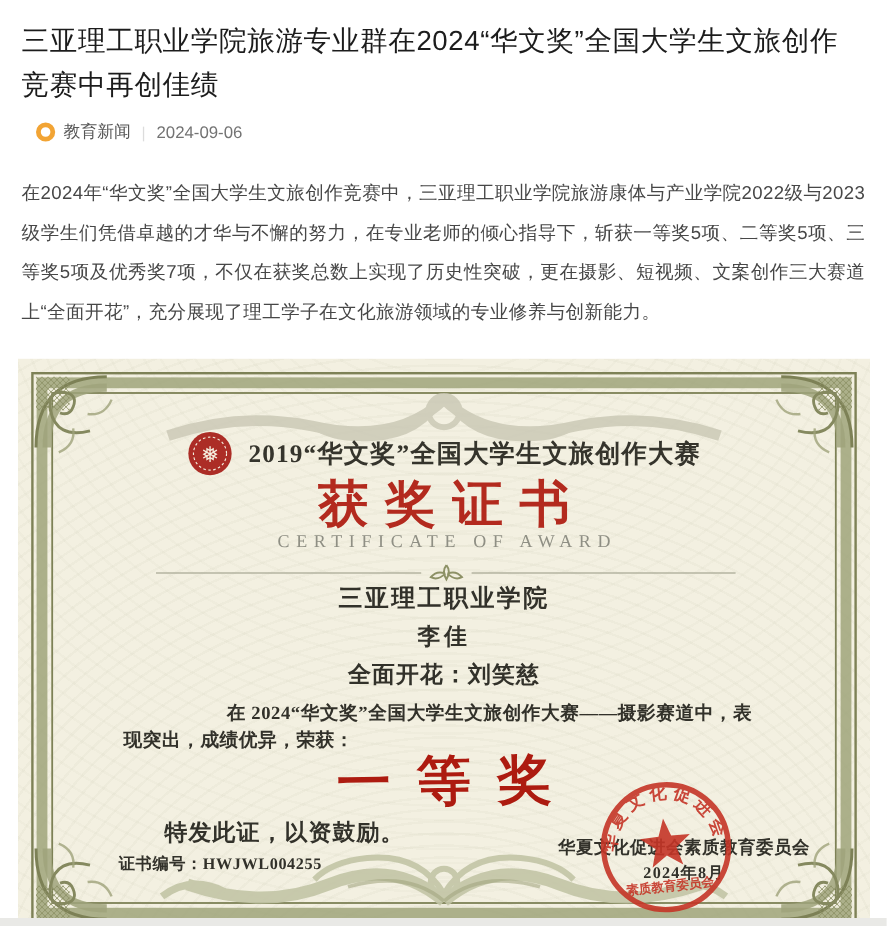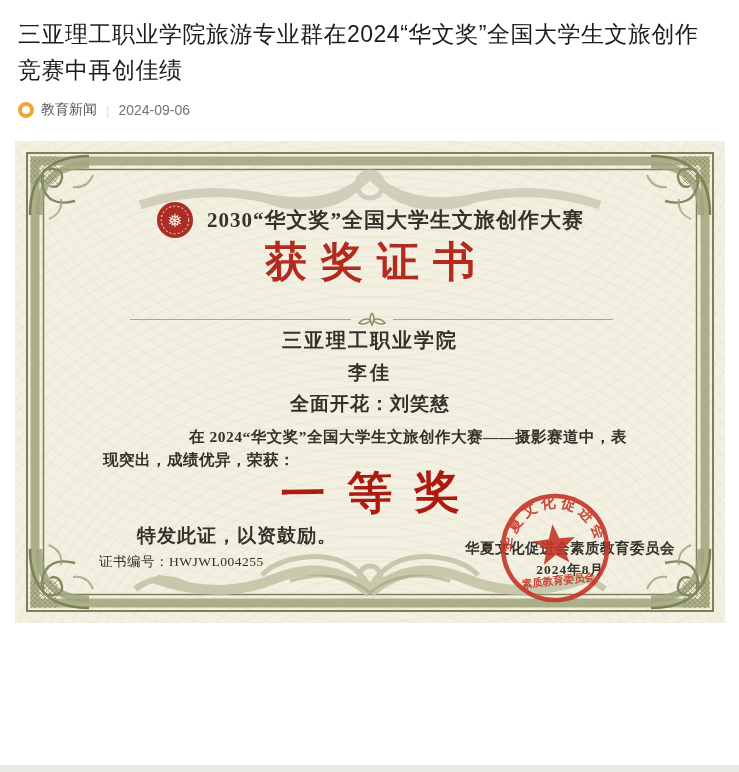--- a/index.html
+++ b/index.html
@@ -7,21 +7,21 @@
   body {
     width: 739px; height: 772px; overflow: hidden;
     font-family: "Liberation Sans", "DejaVu Sans", sans-serif;
     position: relative;
   }
   .article { padding: 16px 18px 0 18px; }
   .title {
     font-size: 23px; line-height: 36px; font-weight: 400;
     color: #1c1c1c; letter-spacing: 0.5px;
   }
-  .meta { margin-top: 13px; display: flex; align-items: center; gap: 9px; font-size: 14px; }
+  .meta { margin-top: 13px; display: flex; align-items: center; gap: 9px; font-size: 14px; margin-left: 12px; }
   .cat { display: flex; align-items: center; gap: 7px; color: #565656; cursor: pointer; }
   .cat-ring {
     width: 16px; height: 16px; border-radius: 50%;
     border: 4.5px solid #f2a434; display: inline-block;
   }
   .meta-sep { color: #dcdcdc; font-size: 13px; }
   .meta-date { color: #737373; }
   .body-text {
     margin-top: 26px; font-size: 15.5px; line-height: 33px;
     color: #474747; text-align: justify; letter-spacing: 0.3px;
@@ -74,21 +74,21 @@
     font-size: 45px; font-weight: 700; color: #ad1b10;
     letter-spacing: 22px; text-indent: 22px;
     transform: rotate(-1deg);
   }
   .cert-closing {
     position: absolute; top: 382px; left: 122px;
     text-align: left; font-size: 19px; font-weight: 700; letter-spacing: 1px;
   }
   .cert-serial {
     position: absolute; top: 412px; left: 84px;
-    text-align: left; font-size: 13.5px; font-weight: 400; letter-spacing: 0.5px;
+    text-align: left; font-size: 13.5px; font-weight: 700; letter-spacing: 0.5px;
   }
   .cert-issuer-block {
     position: absolute; top: 398px; left: 420px; width: 270px;
     text-align: center; font-weight: 700;
   }
   .cert-issuer { font-size: 14.5px; letter-spacing: 0.5px; }
   .cert-issue-date { font-size: 13.5px; margin-top: 3px; letter-spacing: 1px; }
   .stamp {
     position: absolute; top: 347px; left: 480px; width: 120px; height: 120px;
     opacity: 0.9; transform: rotate(-6deg);
@@ -106,20 +106,21 @@
 
   <div class="meta">
     <span class="cat">
       <span class="cat-ring"></span>
       <span>教育新闻</span>
     </span>
     <span class="meta-sep">|</span>
     <span class="meta-date">2024-09-06</span>
   </div>
 
+  <p class="body-text">在2024年“华文奖”全国大学生文旅创作竞赛中，三亚理工职业学院旅游康体与产业学院2022级与2023级学生们凭借卓越的才华与不懈的努力，在专业老师的倾心指导下，斩获一等奖5项、二等奖5项、三等奖5项及优秀奖7项，不仅在获奖总数上实现了历史性突破，更在摄影、短视频、文案创作三大赛道上“全面开花”，充分展现了理工学子在文化旅游领域的专业修养与创新能力。</p>
 
   <figure class="cert">
 
     <svg class="frame-svg" width="710" height="482" viewBox="0 0 710 482">
       <defs>
         <pattern id="hatch" width="5" height="5" patternUnits="userSpaceOnUse">
           <path d="M0,5 L5,0 M0,0 L5,5" stroke="#8d9166" stroke-width="0.8" fill="none"></path>
         </pattern>
         <g id="cnr">
           <path d="M74,15 Q15,15 15,74" fill="none" stroke="#7d8156" stroke-width="2.5"></path>
@@ -161,24 +162,25 @@
     </svg>
 
     <div class="cert-content">
 
       <div class="cert-head">
         <svg width="38" height="38" viewBox="0 0 40 40">
           <circle cx="20" cy="20" r="19" fill="#ac2d26"></circle>
           <circle cx="20" cy="20" r="14.5" fill="none" stroke="#f3efdf" stroke-width="1" stroke-dasharray="2.2 2.2"></circle>
           <text x="20" y="27" font-size="19" text-anchor="middle" fill="#f6f2e2" font-family="'DejaVu Sans', sans-serif">❅</text>
         </svg>
-        <span class="cert-competition">2030“华文奖”全国大学生文旅创作大赛</span>
+        <span class="cert-competition">2019“华文奖”全国大学生文旅创作大赛</span>
       </div>
 
       <div class="cert-heading">获奖证书</div>
+      <div class="cert-heading-en">CERTIFICATE OF AWARD</div>
 
       <div class="cert-divider">
         <svg width="30" height="16" viewBox="0 0 30 16">
           <g fill="none" stroke="#8d9166" stroke-width="1.6">
             <path d="M15,2 q4,5 0,12 q-4,-7 0,-12"></path>
             <path d="M14,9 q-6,6 -12,3 q5,-6 12,-3"></path>
             <path d="M16,9 q6,6 12,3 q-5,-6 -12,-3"></path>
           </g>
         </svg>
       </div>

